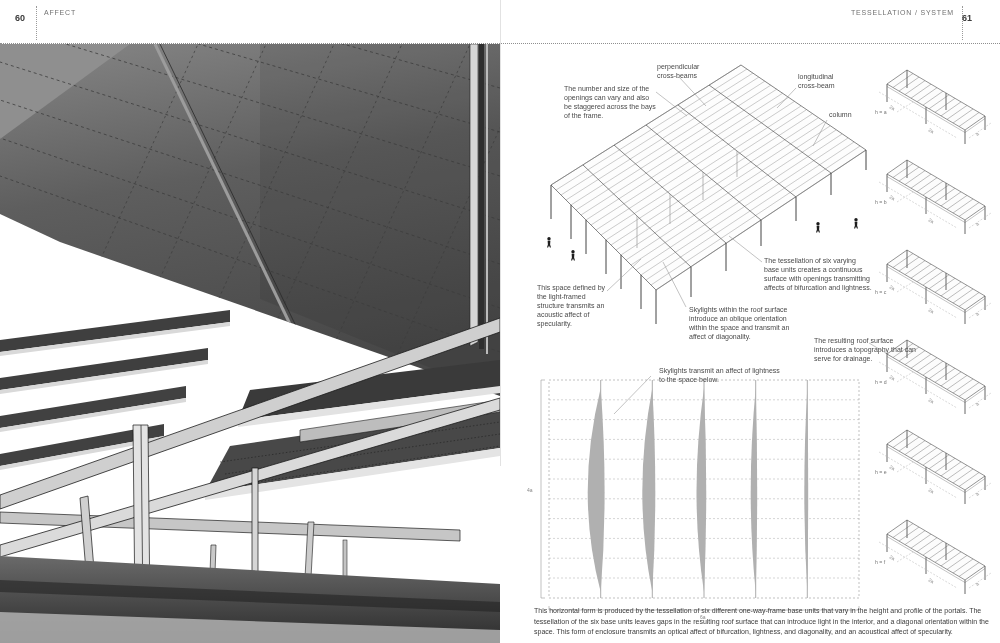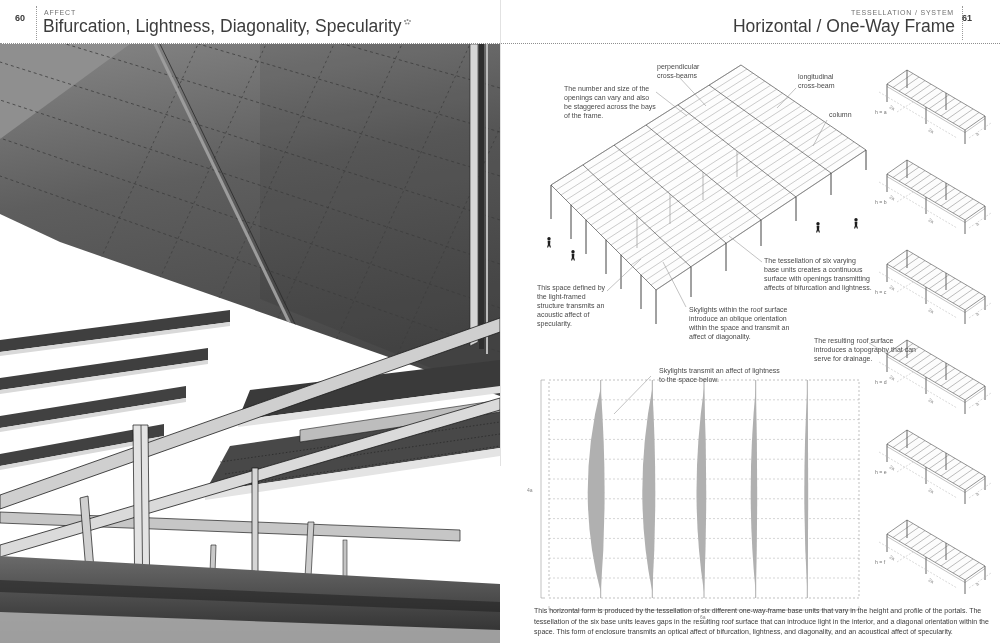--- a/index.html
+++ b/index.html
@@ -26,21 +26,20 @@
 </head>
 <body>
 
 <div>
 
   <section class="page" id="page-left">
     <header class="pg-header">
       <span class="pagenum" style="left:15px;">60</span>
       <span class="vdots" style="left:36px;"></span>
       <span class="section" style="left:44px;">AFFECT</span>
-      <span class="title" style="left:43px;"><span>Bifurcation, Lightness, Diagonality, Specularity</span><span class="sup-dots"></span></span>
     </header>
 
     <svg class="photo-svg" viewBox="0 0 500 599">
       <defs>
         <linearGradient id="ceilGrad" x1="0" y1="0" x2="0.25" y2="1">
           <stop offset="0" stop-color="#868686"></stop>
           <stop offset="0.45" stop-color="#5e5e5e"></stop>
           <stop offset="1" stop-color="#484848"></stop>
         </linearGradient>
         <linearGradient id="floorGrad" x1="0" y1="0" x2="0" y2="1">
@@ -129,21 +128,20 @@
         <path d="M0,512 L500,540 L500,599 L0,599 Z" fill="url(#floorGrad)"></path>
         <path d="M0,536 L500,558 L500,568 L0,548 Z" fill="#1f1f1f" opacity="0.55"></path>
         <path d="M0,568 L500,586 L500,599 L0,599 Z" fill="#b2b2b2" opacity="0.85"></path>
       </g>
     </svg>
   </section>
 
   <section class="page" id="page-right">
     <header class="pg-header">
       <span class="section" style="right:46px;">TESSELLATION / SYSTEM</span>
-      <span class="title" style="right:45px;">Horizontal / One-Way Frame</span>
       <span class="vdots" style="right:37px;"></span>
       <span class="pagenum" style="right:28px;">61</span>
     </header>
 
     <svg class="rp-svg" viewBox="0 0 500 599">
 
       <g>
         <path d="M240,21 L365,106 L155,246 L50,141 Z" fill="#fdfdfd" stroke="#666" stroke-width="0.8"></path>
         <path stroke="#8d8d8d" stroke-width="0.45" fill="none" d="M50,141 L240,21 M55,146 L246,25 M60,151 L252,29 M65,156 L258,33 M70,161 L264,37 M75,166 L270,41 M80,171 L276,45 M85,176 L282,49 M90,181 L288,53 M95,186 L294,57 M100,191 L300,62 M105,196 L305,66 M110,201 L311,70 M115,206 L317,74 M120,211 L323,78 M125,216 L329,82 M130,221 L335,86 M135,226 L341,90 M140,231 L347,94 M145,236 L353,98 M150,241 L359,102 M155,246 L365,106"></path>
         <path stroke="#555" stroke-width="0.7" fill="none" d="M208,41 L330,129 M177,61 L295,153 M145,81 L260,176 M113,101 L225,199 M82,121 L190,223"></path>

